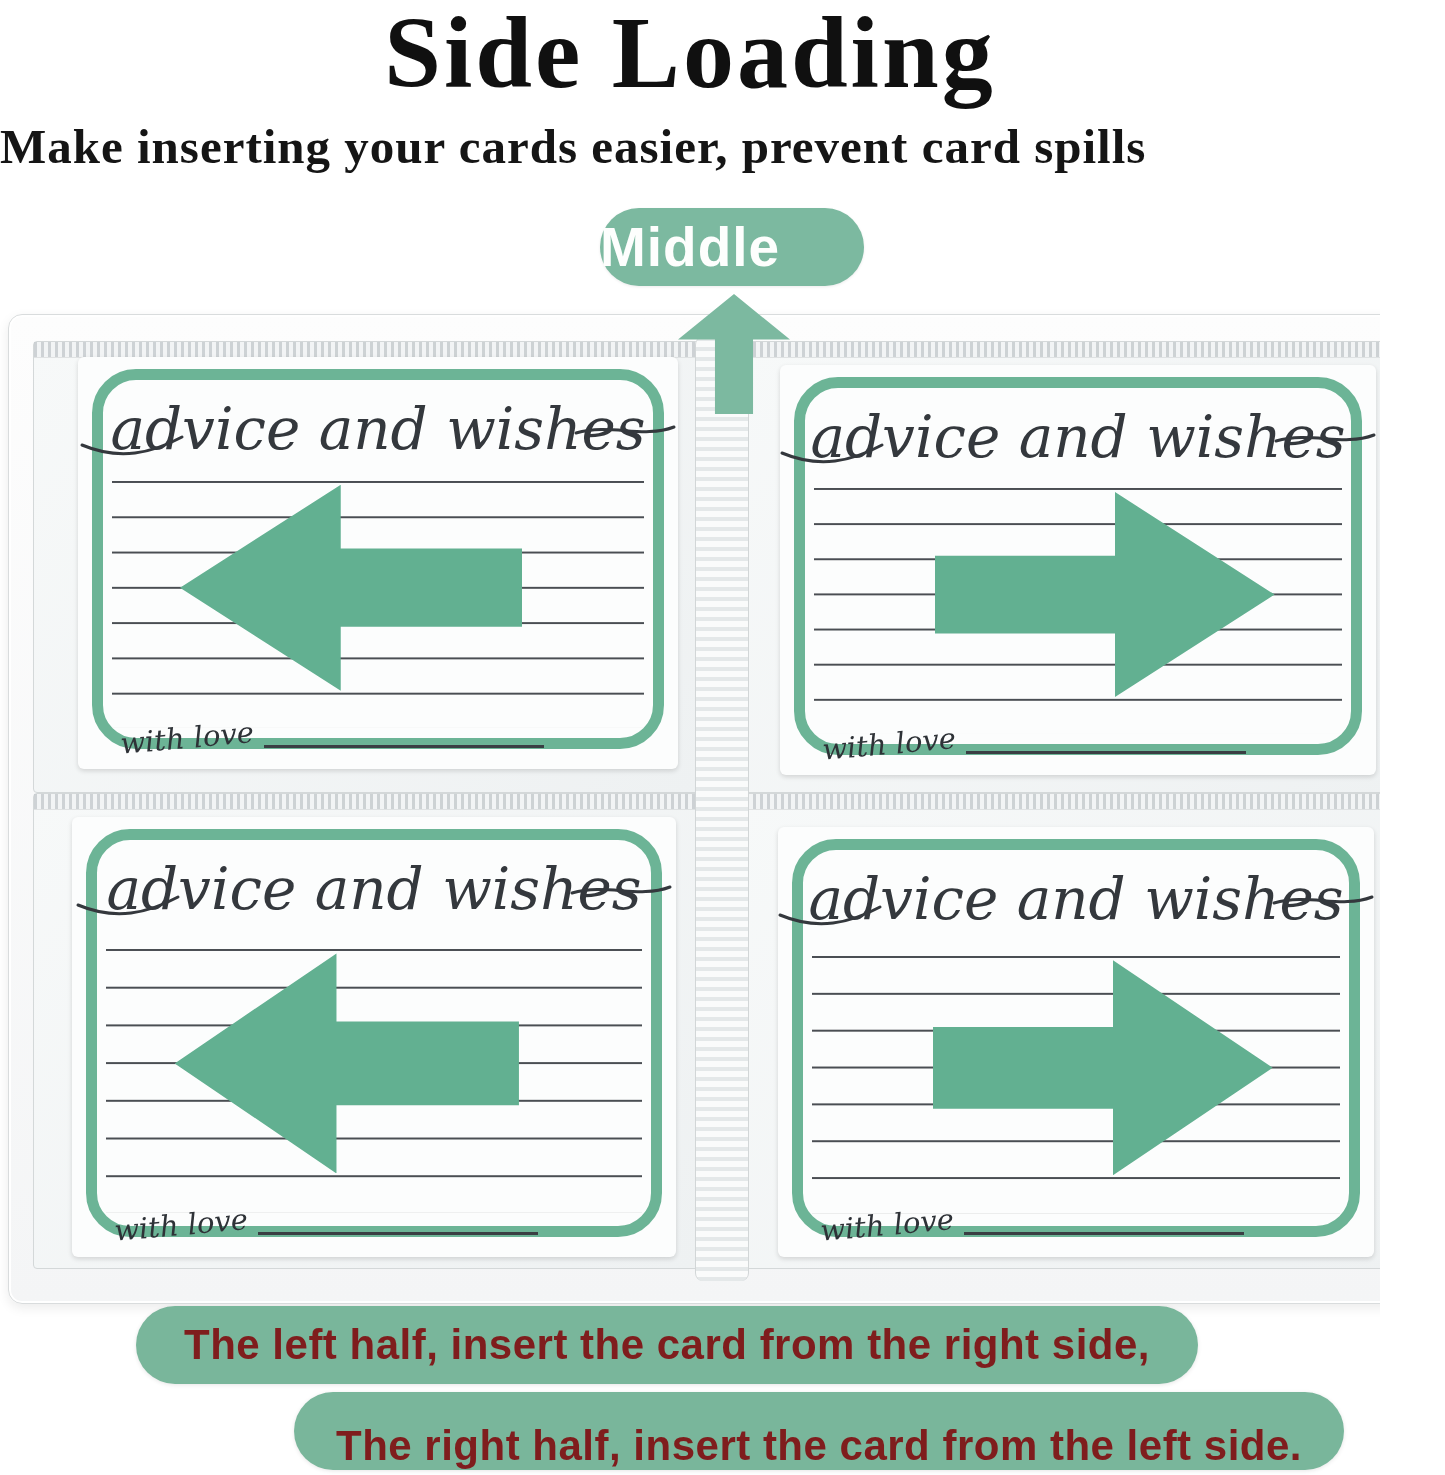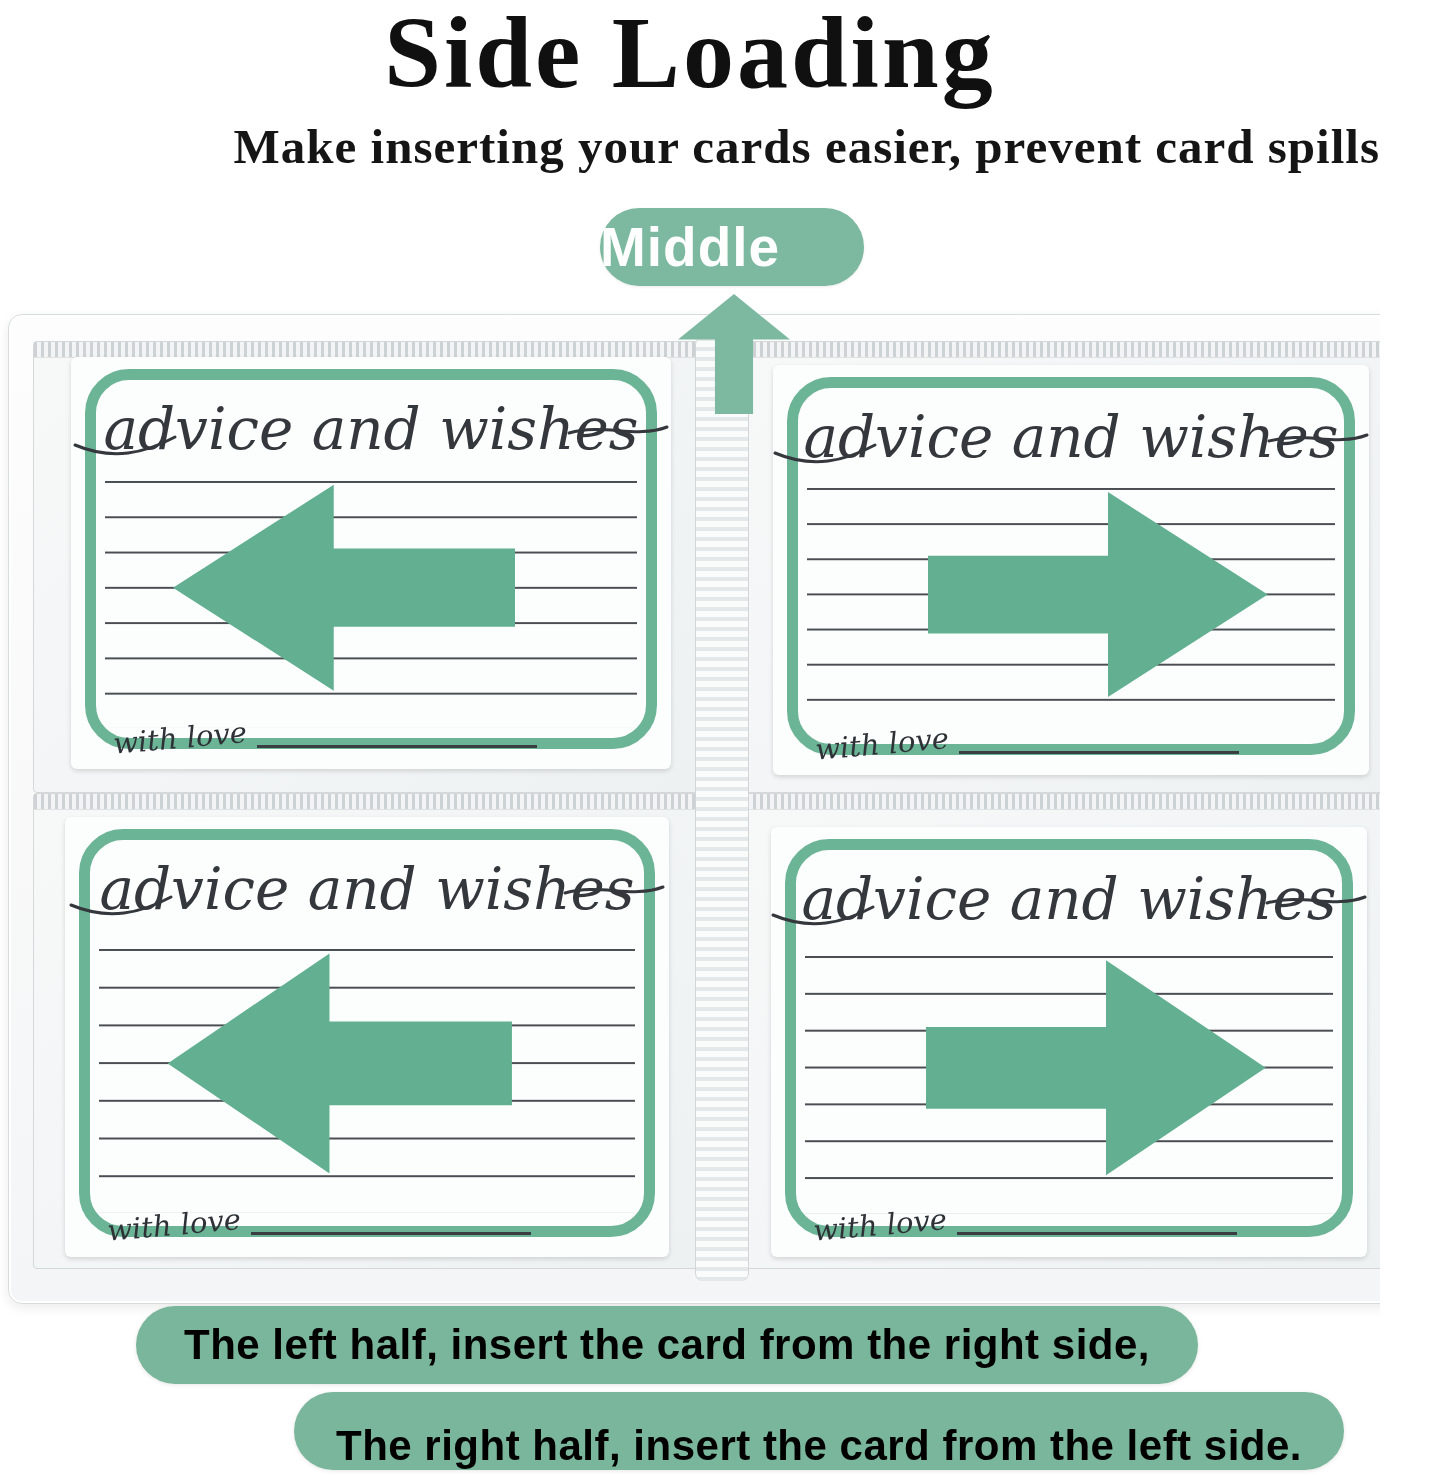--- a/index.html
+++ b/index.html
@@ -7,21 +7,21 @@
     position:relative;width:1380px;height:1475px;overflow:hidden;
     background:#ffffff;font-family:"Liberation Sans",sans-serif;text-decoration:underline;
   }
   
   .title{
     position:absolute;top:-6px;left:0;width:100%;margin:0;text-align:center;
     font-family:"Liberation Serif",serif;font-weight:700;font-size:102px;
     letter-spacing:3px;color:#101010;
   }
   .subtitle{
-    position:absolute;top:118px;left:0;width:100%;margin:0;text-align:right;
+    position:absolute;top:118px;left:0;width:100%;margin:0;text-align:left;
     font-family:"Liberation Serif",serif;font-weight:700;font-size:49px;
     letter-spacing:1px;color:#151515;
   }
   
   .middle-pill{
     position:absolute;left:600px;top:208px;width:264px;height:78px;
     background:#7cb9a0;border-radius:40px;display:flex;align-items:center;
     box-shadow:0 1px 3px rgba(0,0,0,.08);
   }
   .middle-pill span{color:#fdfefd;font-size:55px;font-weight:600;letter-spacing:1px;}
@@ -52,20 +52,21 @@
     opacity:.85;border-bottom:1px solid #dcdfe0;
   }
   .pocket-tl{left:24px;top:26px;width:664px;height:450px;}
   .pocket-tr{left:736px;top:26px;width:664px;height:450px;}
   .pocket-bl{left:24px;top:478px;width:664px;height:474px;}
   .pocket-br{left:736px;top:478px;width:664px;height:474px;}
   
   .card{
     position:absolute;background:#fcfdfd;border-radius:6px;
     box-shadow:0 2px 5px rgba(0,0,0,.14);
+    margin-left:7px;
   }
   .card-tl{left:62px;top:42px;width:600px;height:412px;}
   .card-tr{left:764px;top:50px;width:596px;height:410px;}
   .card-bl{left:56px;top:502px;width:604px;height:440px;}
   .card-br{left:762px;top:512px;width:596px;height:430px;}
   .card-border{
     position:absolute;inset:12px 14px 20px 14px;
     border:11px solid #6cb496;border-radius:44px;
   }
   .heading-svg{position:absolute;top:8px;left:-8px;width:calc(100% + 16px);height:120px;overflow:visible;}
@@ -95,21 +96,21 @@
     transform:rotate(-5deg);white-space:nowrap;
   }
   .withlove .wl-line{display:block;width:280px;height:2.5px;background:#3a3e43;margin-bottom:7px;}
   
   .banner{
     position:absolute;height:78px;border-radius:39px;background:#79b69b;
     display:flex;align-items:center;justify-content:center;
     box-shadow:0 1px 4px rgba(0,0,0,.10);
   }
   .banner span{
-    color:#000000;font-size:42px;font-weight:600;letter-spacing:.5px;white-space:nowrap;
+    color:#7f1d1d;font-size:42px;font-weight:600;letter-spacing:.5px;white-space:nowrap;
   }
   .banner-1{left:136px;top:1306px;width:1062px;}
   .banner-2{left:294px;top:1392px;width:1050px;align-items:flex-end;}
 </style>
 </head>
 <body>
 
 <div class="stage">
 
   <h1 class="title">Side Loading</h1>

